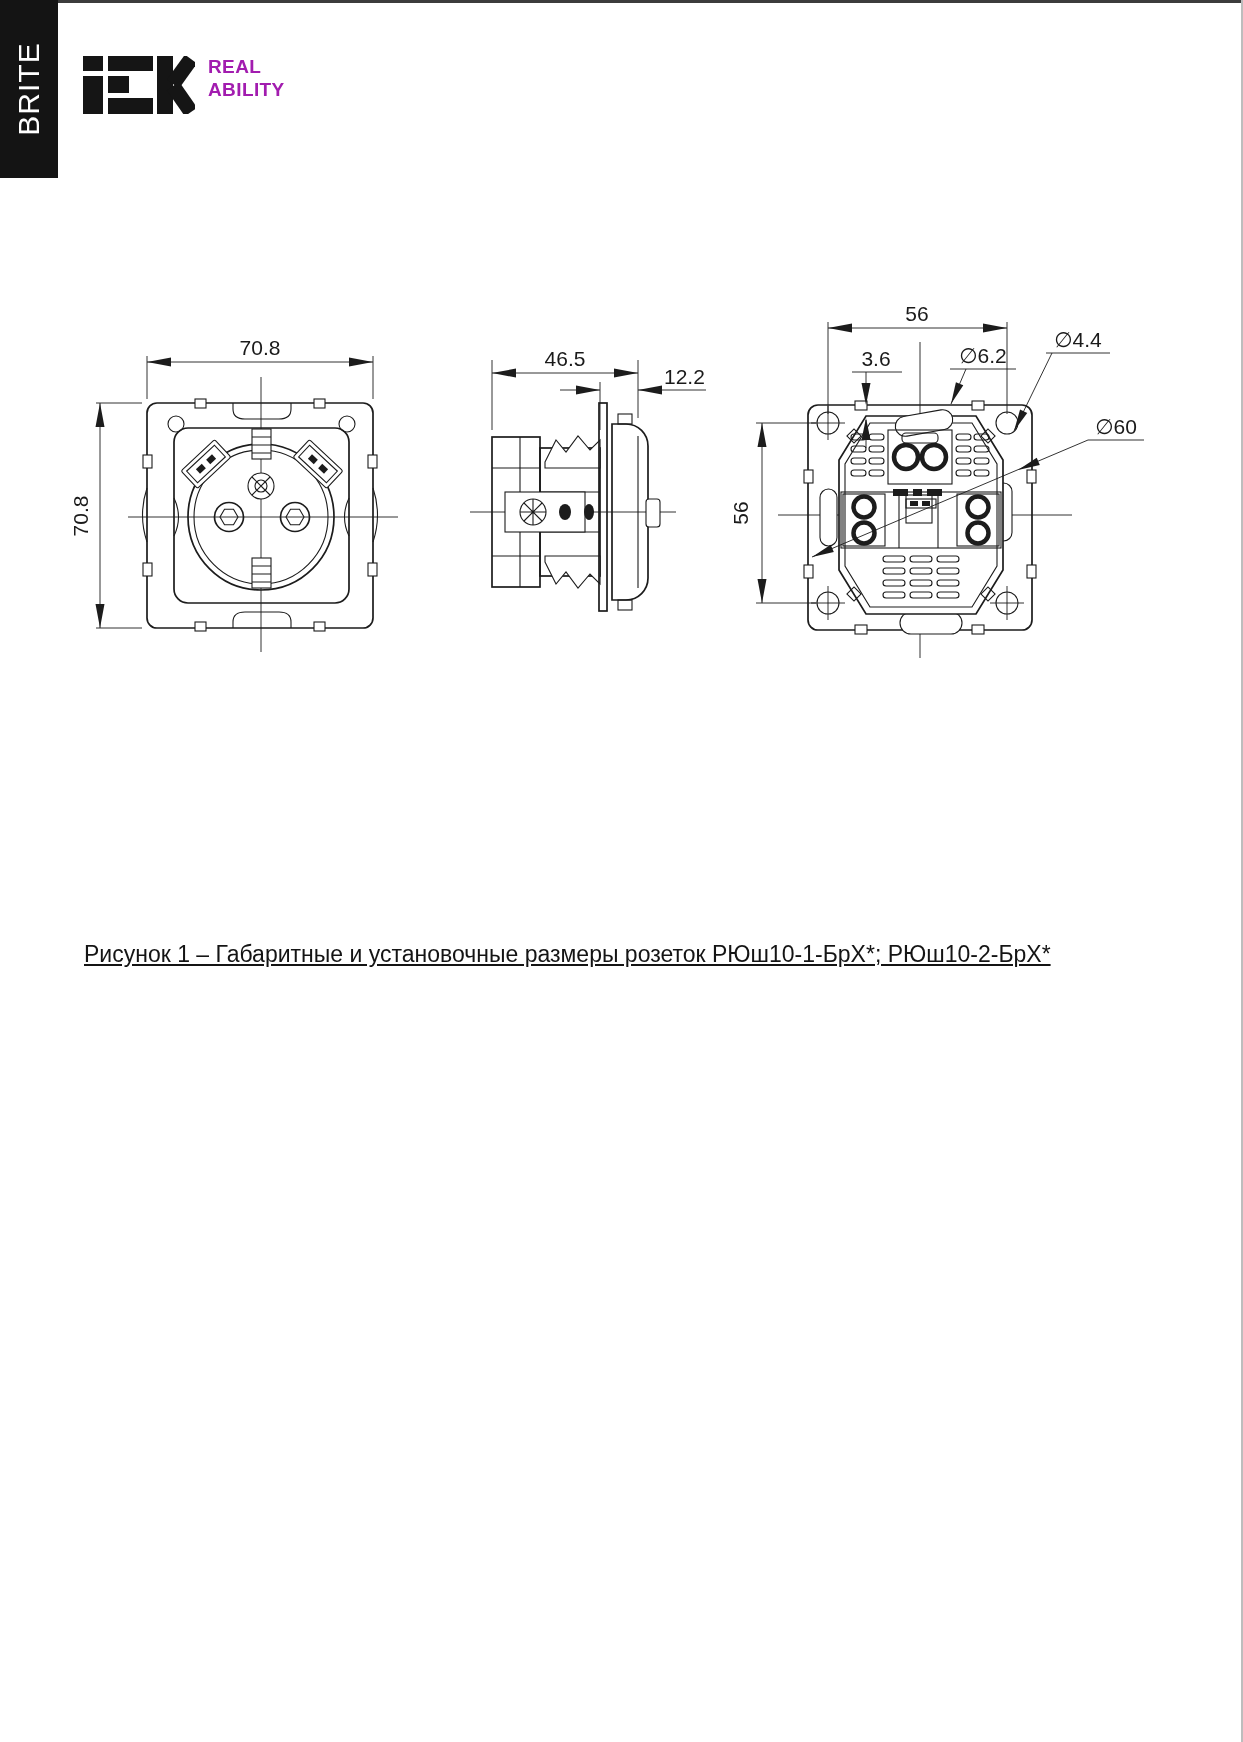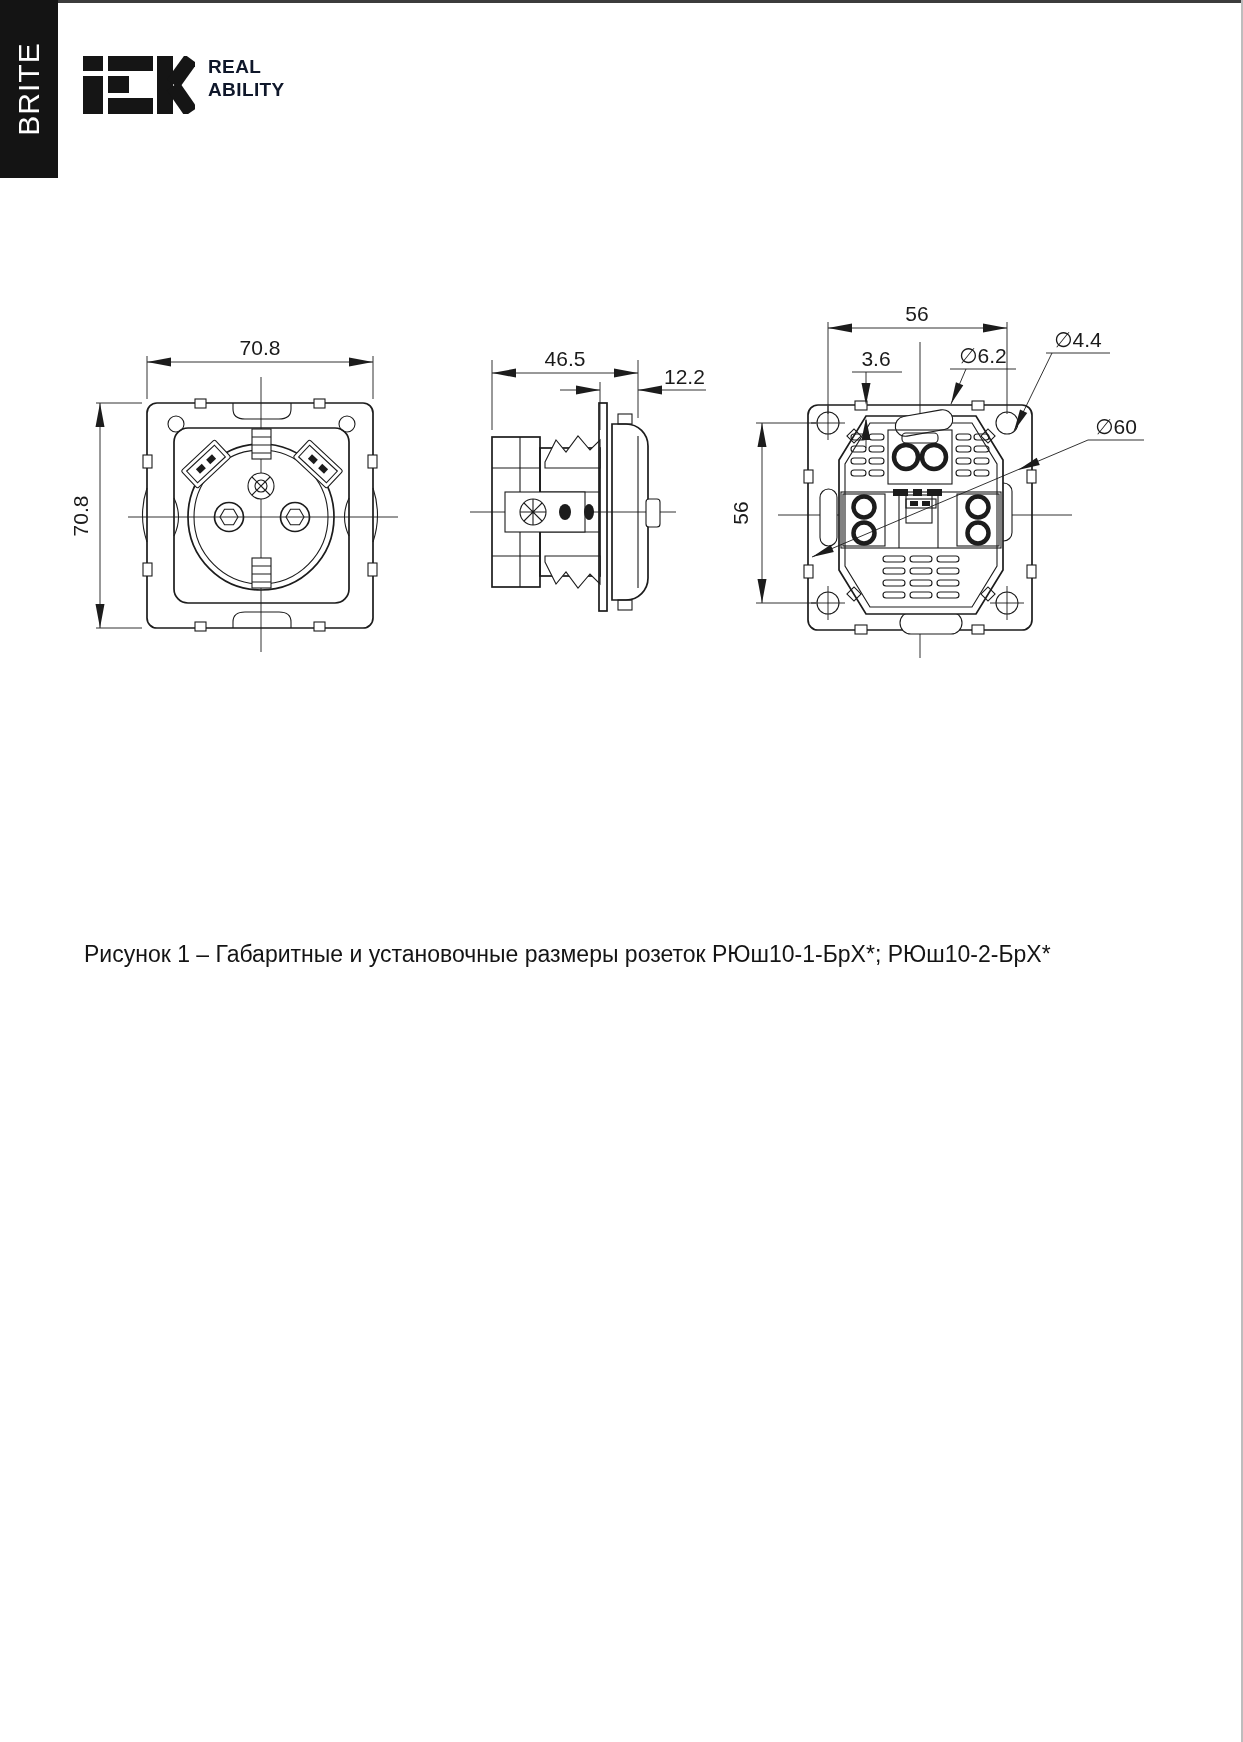--- a/index.html
+++ b/index.html
@@ -5,22 +5,22 @@
   html,body{margin:0;padding:0;background:#e8e8e8;}
   .page{position:relative;width:1243px;height:1742px;background:#ffffff;overflow:hidden;
         font-family:"Liberation Sans","DejaVu Sans",sans-serif;color:#141414;}
   .edge-top{position:absolute;left:0;top:0;width:1243px;height:3px;background:#3c3c3c;}
   .edge-right{position:absolute;right:0;top:0;width:2px;height:1742px;background:#bdbdbd;}
   .brite-bar{position:absolute;left:0;top:0;width:58px;height:178px;background:#141414;}
   .brite-bar span{position:absolute;left:50%;top:50%;transform:translate(-50%,-50%) rotate(-90deg);
         color:#ffffff;font-size:30px;letter-spacing:1px;white-space:nowrap;}
   .logo{position:absolute;left:83px;top:56px;}
   .tagline{position:absolute;left:208px;top:55px;font-weight:bold;font-size:19px;
-        line-height:23px;letter-spacing:0.4px;color:#0f172a;}
-  .caption{position:absolute;left:84px;top:941px;font-size:23px;color:#141414;white-space:nowrap;}
+        line-height:23px;letter-spacing:0.4px;color:#a21caf;}
+  .caption{position:absolute;left:84px;top:941px;font-size:23px;color:#141414;white-space:nowrap;text-decoration:underline;}
   .drawings{position:absolute;left:0;top:0;}
   svg text{font-family:"Liberation Sans","DejaVu Sans",sans-serif;font-size:21px;fill:#1a1a1a;}
   .ol{fill:none;stroke:#1c1c1c;stroke-width:1.7;}
   .md{fill:none;stroke:#1c1c1c;stroke-width:1.1;}
   .th{fill:none;stroke:#1c1c1c;stroke-width:0.9;}
   .fl{fill:#1c1c1c;stroke:none;}
   .wf{fill:#ffffff;stroke:#1c1c1c;stroke-width:1.1;}
   .wf2{fill:#ffffff;stroke:#1c1c1c;stroke-width:1.7;}
   .hv{fill:none;stroke:#1c1c1c;stroke-width:4.5;}
 </style>

